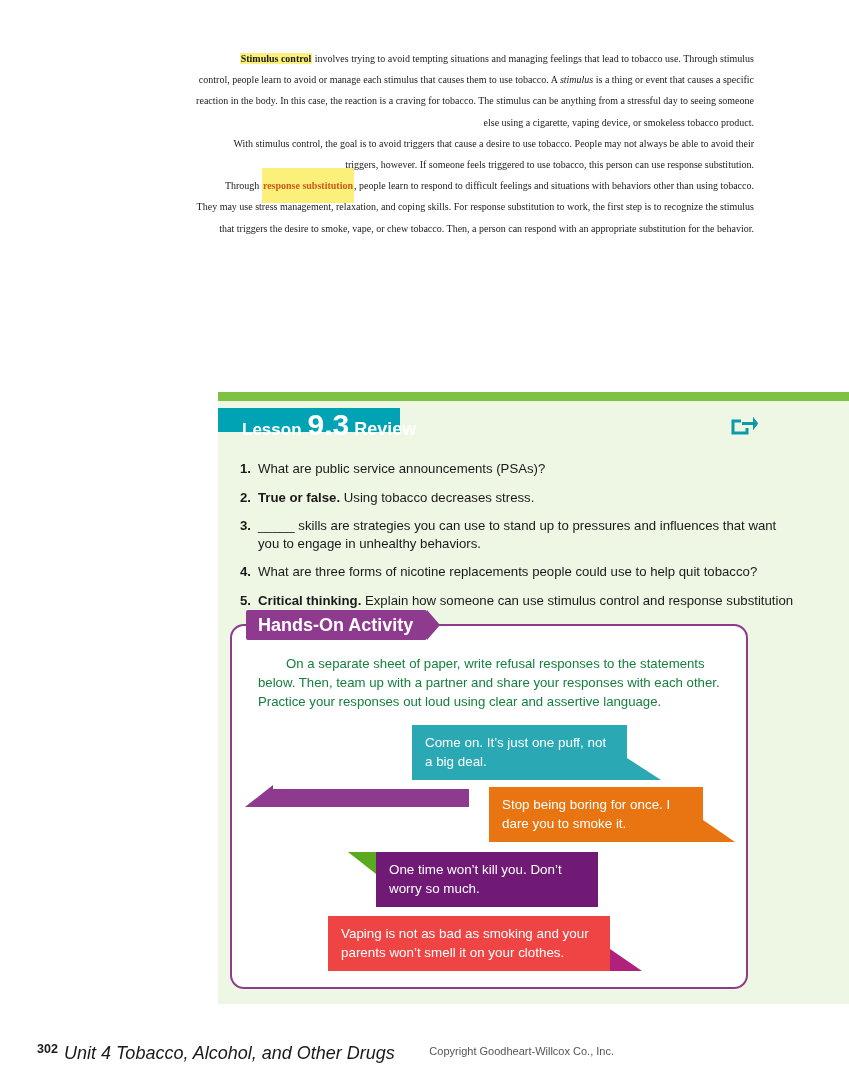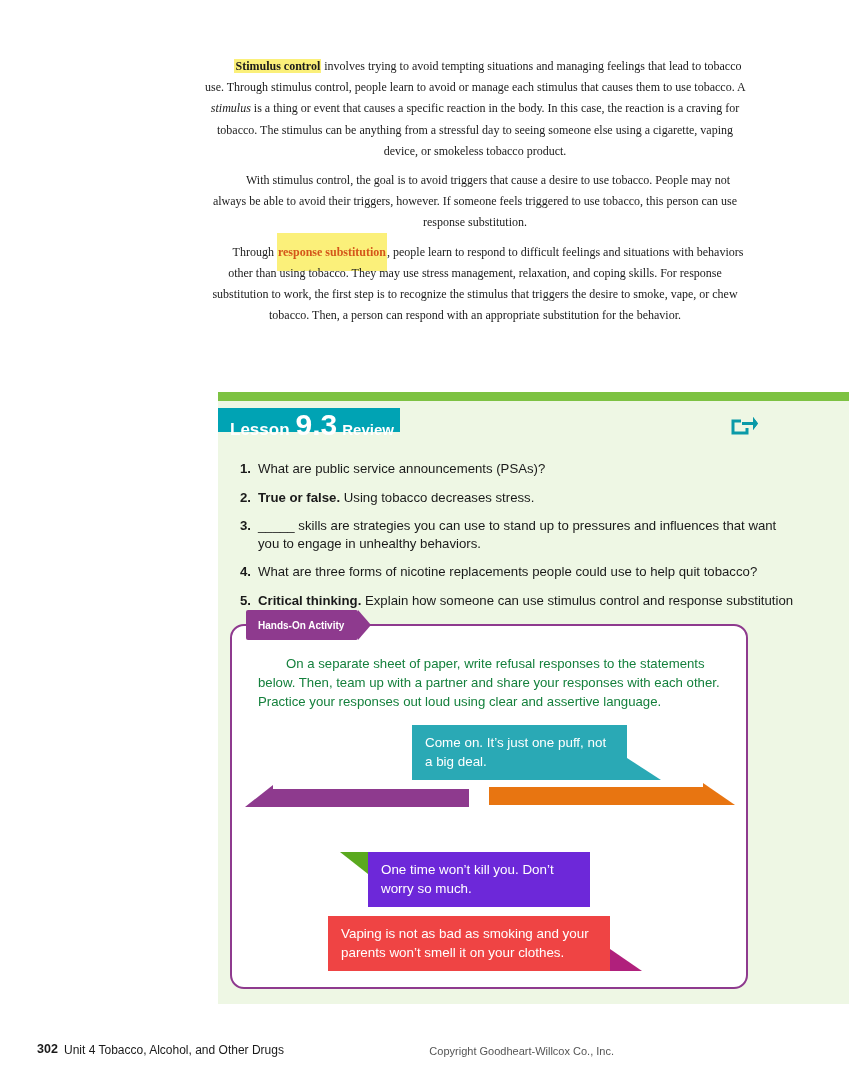--- a/index.html
+++ b/index.html
@@ -17,25 +17,25 @@
   }
 
   
   .body-copy {
     position: absolute;
     left: 196px;
     top: 48px;
     width: 558px;
   }
   .body-copy p {
-    margin: 8px;
-    font-size: 12px;
+    margin: 0;
+    font-size: 10px;
     line-height: 21.2px;
     text-indent: 26px;
-    text-align: center;
+    text-align: right;
   }
   .hl {
     background: #fbf07a;
     font-weight: bold;
     padding: 0 1px;
   }
   .hl-orange {
     background: #fbf07a;
     color: #d4561a;
     font-weight: bold;
@@ -64,37 +64,37 @@
   
   .lesson-tab {
     position: absolute;
     left: 0;
     top: 16px;
     width: 182px;
     height: 24px;
     background: #00a3b4;
     display: flex;
     align-items: baseline;
-    padding-left: 12px;
+    padding-left: 24px;
     box-sizing: border-box;
     color: #ffffff;
     font-family: "Liberation Sans", sans-serif;
   }
   .lesson-tab .lesson-word {
     font-size: 17px;
     font-weight: bold;
     margin-top: 0;
   }
   .lesson-tab .lesson-num {
     font-size: 30px;
     font-weight: bold;
     margin-left: 6px;
   }
   .lesson-tab .lesson-review {
-    font-size: 15px;
+    font-size: 18px;
     font-weight: bold;
     margin-left: 5px;
   }
 
   .share-icon {
     position: absolute;
     right: 90px;
     top: 20px;
     width: 28px;
     height: 26px;
@@ -139,21 +139,21 @@
     box-sizing: border-box;
   }
   .hoa-tab {
     position: absolute;
     left: 14px;
     top: -16px;
     height: 30px;
     background: #8e3a8e;
     color: #ffffff;
     font-family: "Liberation Sans", sans-serif;
-    font-size: 10px;
+    font-size: 18px;
     font-weight: bold;
     display: flex;
     align-items: center;
     padding: 0 14px 0 12px;
     box-sizing: border-box;
     border-radius: 2px 2px 2px 2px;
   }
   .hoa-tab::after {
     content: "";
     position: absolute;
@@ -225,24 +225,24 @@
     background: #e87511;
   }
   .b3 .tail {
     right: -32px;
     bottom: 0px;
     border-left: 32px solid #e87511;
     border-top: 22px solid transparent;
   }
   
   .b4 {
-    left: 136px;
+    left: 144px;
     top: 226px;
     width: 222px;
-    background: #6d28d9;
+    background: #701a75;
   }
   .b4 .tail {
     left: -28px;
     top: 0px;
     border-right: 28px solid #5aa91e;
     border-bottom: 22px solid transparent;
   }
   
   .b5 {
     left: 96px;
@@ -271,22 +271,23 @@
     left: 37px;
     top: 4px;
     font-size: 12.5px;
     font-weight: bold;
     color: #1a1a1a;
   }
   .footer-unit {
     position: absolute;
     left: 64px;
     top: 5px;
-    font-size: 12px;
+    font-size: 18px;
     color: #1a1a1a;
+    font-style: italic;
   }
   .footer-copy {
     position: absolute;
     right: 96px;
     top: 7px;
     font-size: 11px;
     color: #555555;
   }
 </style>
 </head>
@@ -348,20 +349,21 @@
     <div class="hoa-intro">On a separate sheet of paper, write refusal responses to the statements below. Then, team up with a partner and share your responses with each other. Practice your responses out loud using clear and assertive language.</div>
 
     <div class="bubble b1">
       <span>Come on. It’s just one puff, not a big deal.</span>
       <span class="tail"></span>
     </div>
     <div class="bubble b2">
       <span class="tail"></span>
     </div>
     <div class="bubble b3">
+      <span>Stop being boring for once. I dare you to smoke it.</span>
       <span class="tail"></span>
     </div>
     <div class="bubble b4">
       <span>One time won’t kill you. Don’t worry so much.</span>
       <span class="tail"></span>
     </div>
     <div class="bubble b5">
       <span>Vaping is not as bad as smoking and your parents won’t smell it on your clothes.</span>
       <span class="tail"></span>
     </div>

